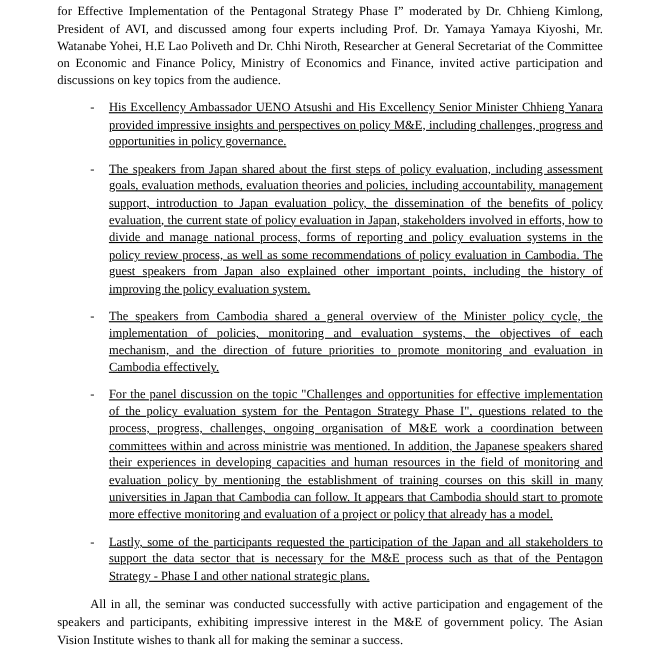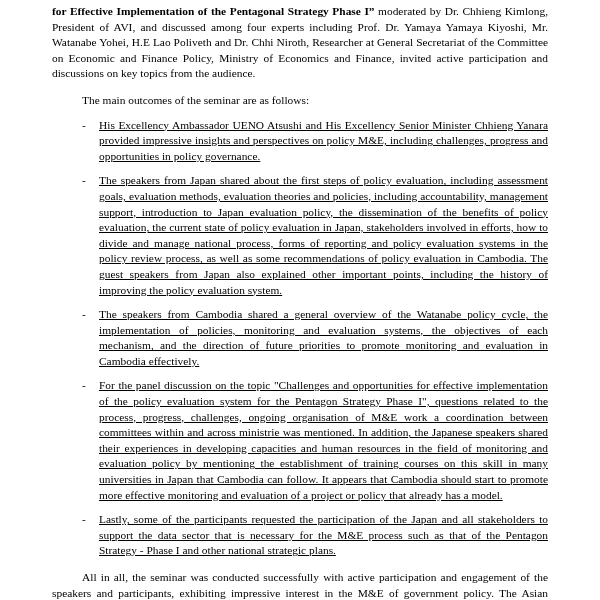--- a/index.html
+++ b/index.html
@@ -25,21 +25,21 @@
     margin: 0;
     font-size: 11.4px;
     line-height: 15.6px;
     text-align: justify;
     text-justify: inter-word;
   }
   .intro-para {
     text-indent: 0;
   }
   .bold {
-    font-weight: bold;
+    font-weight: normal;
   }
   .para-gap {
     margin-top: 11px;
   }
   .indent {
     text-indent: 30px;
   }
   .bullet-list {
     margin: 9px 0 0 0;
     padding: 0;
@@ -72,34 +72,33 @@
     margin-top: 11px;
   }
 </style>
 </head>
 <body>
 
 <div class="page">
 
   <p class="intro-para"><span class="bold">for Effective Implementation of the Pentagonal Strategy Phase I”</span><span> moderated by Dr. Chhieng Kimlong, President of AVI, and discussed among four experts including Prof. Dr. Yamaya Yamaya Kiyoshi, Mr. Watanabe Yohei, H.E Lao Poliveth and Dr. Chhi Niroth, Researcher at General Secretariat of the Committee on Economic and Finance Policy, Ministry of Economics and Finance, invited active participation and discussions on key topics from the audience.</span></p>
 
-  <p class="para-gap indent">The main outcomes of the seminar are as follows:</p>
 
   <ul class="bullet-list">
     <li>
       <span class="dash">-</span>
       <span class="bullet-text">His Excellency Ambassador UENO Atsushi and His Excellency Senior Minister Chhieng Yanara provided impressive insights and perspectives on policy M&amp;E, including challenges, progress and opportunities in policy governance.</span>
     </li>
     <li>
       <span class="dash">-</span>
       <span class="bullet-text">The speakers from Japan shared about the first steps of policy evaluation, including assessment goals, evaluation methods, evaluation theories and policies, including accountability, management support, introduction to Japan evaluation policy,  the dissemination of the benefits of policy evaluation,  the current state of policy evaluation in Japan, stakeholders involved in efforts, how to divide and manage national process, forms of reporting and policy evaluation systems in the policy review process, as well as some recommendations of policy evaluation in Cambodia. The guest speakers from Japan also explained other important points, including the history of improving the policy evaluation system.</span>
     </li>
     <li>
       <span class="dash">-</span>
-      <span class="bullet-text">The speakers from Cambodia shared a general overview of the Watanabe policy cycle, the implementation of policies, monitoring and evaluation systems, the objectives of each mechanism, and the direction of future priorities to promote monitoring and evaluation in Cambodia effectively.</span>
+      <span class="bullet-text">The speakers from Cambodia shared a general overview of the Minister policy cycle, the implementation of policies, monitoring and evaluation systems, the objectives of each mechanism, and the direction of future priorities to promote monitoring and evaluation in Cambodia effectively.</span>
     </li>
     <li>
       <span class="dash">-</span>
       <span class="bullet-text">For the panel discussion on the topic "Challenges and opportunities for effective implementation of the policy evaluation system for the Pentagon Strategy Phase I", questions related to the process, progress, challenges, ongoing organisation of M&amp;E work a coordination between committees within and across ministrie was mentioned. In addition, the Japanese speakers shared their experiences in developing capacities and human resources in the field of monitoring and evaluation policy by mentioning the establishment of training courses on this skill in many universities in Japan that Cambodia can follow. It appears that Cambodia should start to promote more effective monitoring and evaluation of a project or policy that already has a model.</span>
     </li>
     <li>
       <span class="dash">-</span>
       <span class="bullet-text">Lastly, some of the participants requested the participation of the Japan and all stakeholders to support the data sector that is necessary for the M&amp;E process such as that of the Pentagon Strategy - Phase I and other national strategic plans.</span>
     </li>
   </ul>

